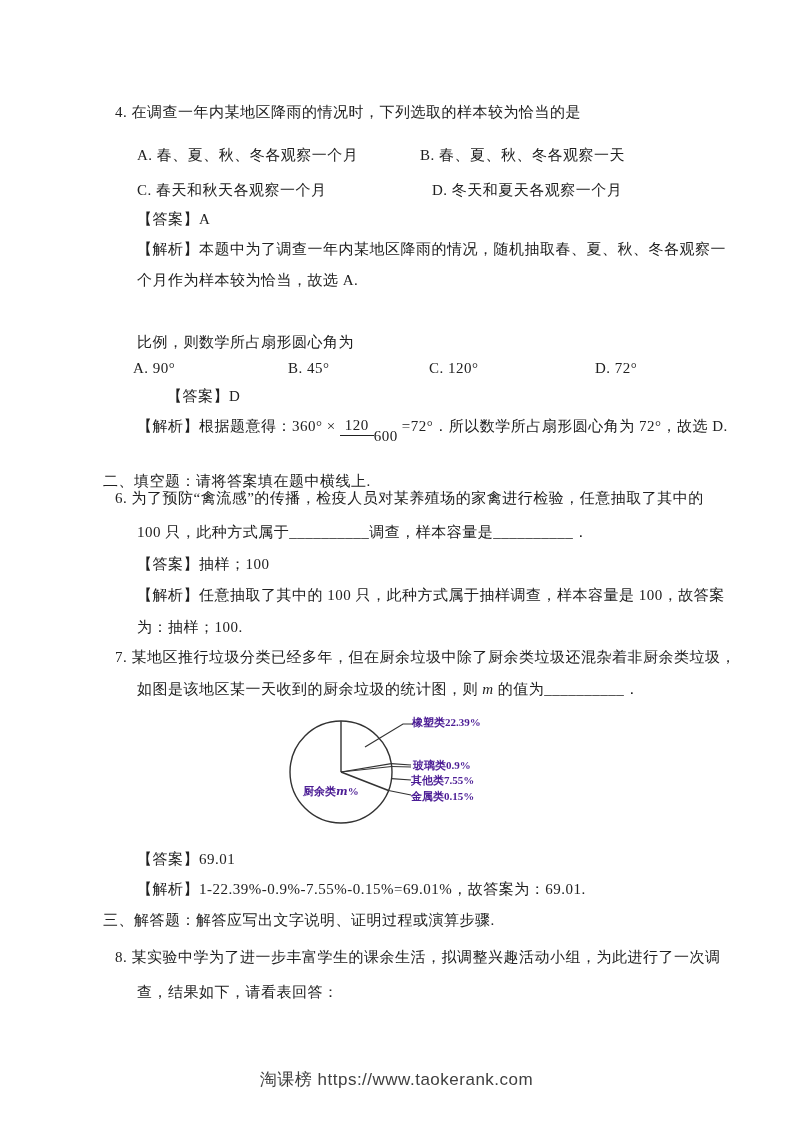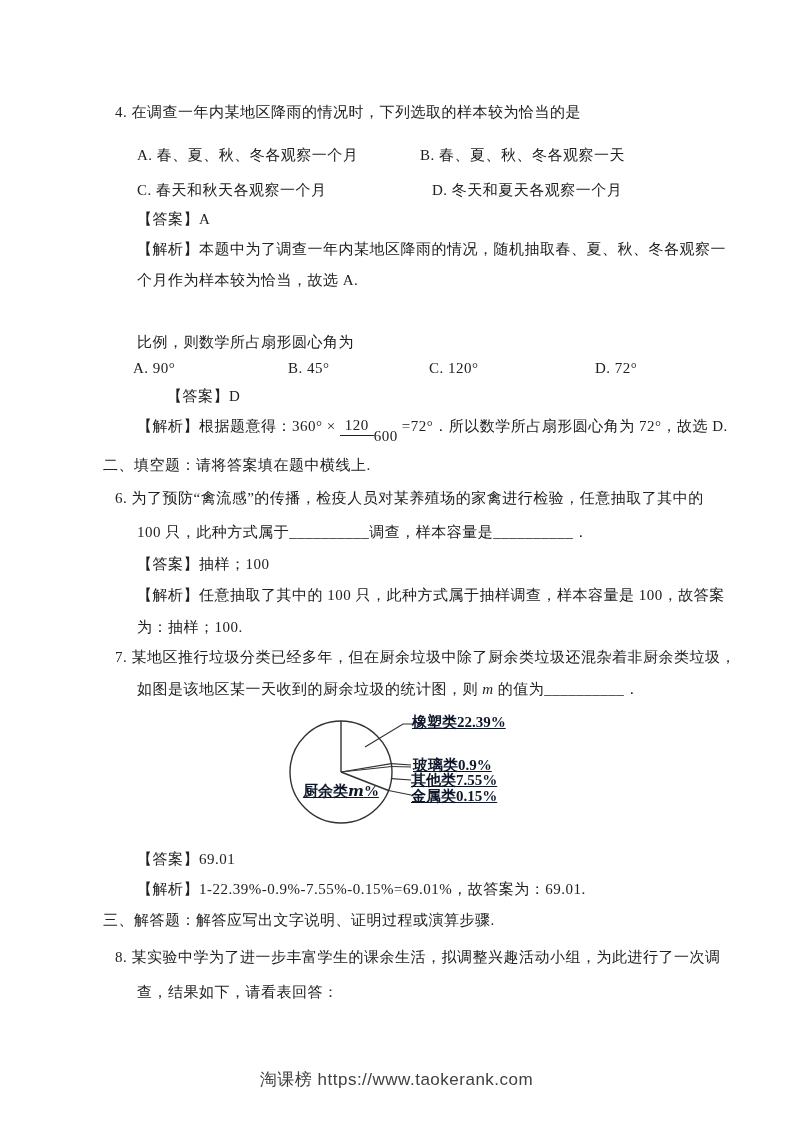--- a/index.html
+++ b/index.html
@@ -33,25 +33,24 @@
     align-items:center;
     margin:0 4px;
     font-size:15px;
     line-height:18px;
   }
   .frac .num{border-bottom:1.4px solid #212121;padding:0 5px 1px 5px;}
   .frac .den{padding-top:19px;}
   .chart-label{
     position:absolute;
     font-weight:bold;
-    font-size:15px;
+    font-size:11px;
     line-height:17px;
     white-space:nowrap;
-    color:#0f172a;
-    text-decoration:underline;
+    color:#4c1d95;
   }
   .chart-label .var{font-style:italic;font-family:"DejaVu Serif",serif;}
   .var{font-style:italic;}
   .pie-svg{position:absolute;}
   .footer{
     position:absolute;
     left:0;right:0;
     text-align:center;
     color:#404040;
     font-size:17px;
@@ -81,21 +80,21 @@
   <div class="line" style="top:387px;left:137px;margin-left:30px;">【答案】D</div>
   <div class="frac-row" style="top:402px;left:137px;height:48px;">
     <span>【解析】根据题意得：360° ×</span>
     <span class="frac">
       <span class="num">120</span>
       <span class="den">600</span>
     </span>
     <span>=72°．所以数学所占扇形圆心角为 72°，故选 D.</span>
   </div>
 
-  <div class="line" style="top:456px;left:103px;">二、填空题：请将答案填在题中横线上.</div>
+  <div class="line" style="top:472px;left:103px;">二、填空题：请将答案填在题中横线上.</div>
 
   <div class="line" style="top:489px;left:115px;">6. 为了预防“禽流感”的传播，检疫人员对某养殖场的家禽进行检验，任意抽取了其中的</div>
   <div class="line" style="top:523px;left:137px;">100 只，此种方式属于__________调查，样本容量是__________．</div>
   <div class="line" style="top:555px;left:137px;">【答案】抽样；100</div>
   <div class="line" style="top:586px;left:137px;">【解析】任意抽取了其中的 100 只，此种方式属于抽样调查，样本容量是 100，故答案</div>
   <div class="line" style="top:618px;left:137px;">为：抽样；100.</div>
 
   <div class="line" style="top:648px;left:115px;">7. 某地区推行垃圾分类已经多年，但在厨余垃圾中除了厨余类垃圾还混杂着非厨余类垃圾，</div>
   <div class="line" style="top:680px;left:137px;">
     <span>如图是该地区某一天收到的厨余垃圾的统计图，则 </span><span class="var">m</span><span> 的值为__________．</span>

